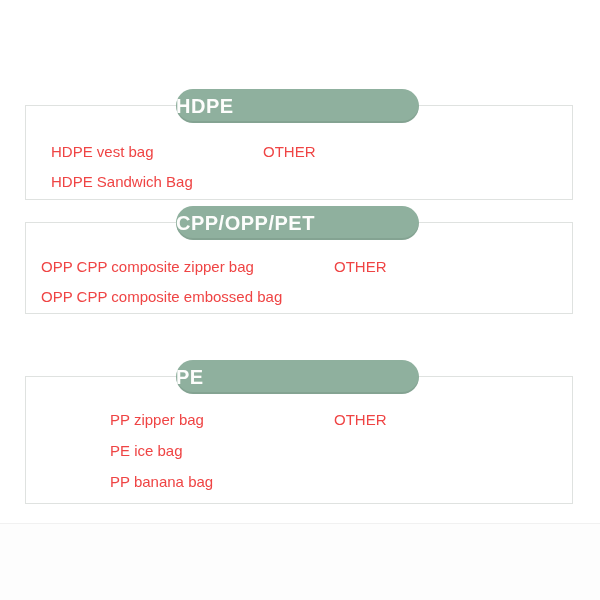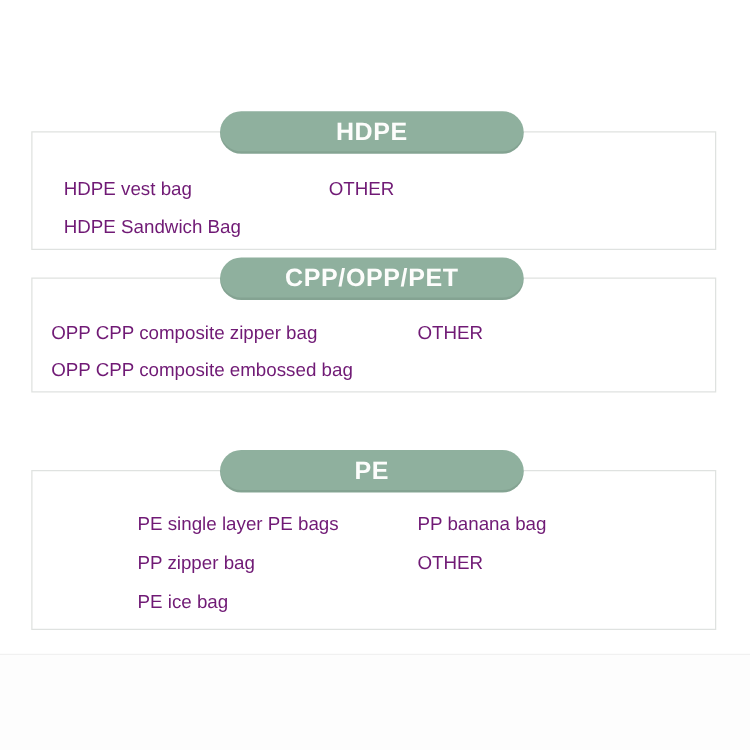--- a/index.html
+++ b/index.html
@@ -31,35 +31,34 @@
     position: absolute;
     top: -17px;
     left: 150px;
     width: 243px;
     height: 34px;
     border-radius: 17px;
     background: #8fb09e;
     box-shadow: inset 0 -2px 0 rgba(0,0,0,0.07);
     display: flex;
     align-items: center;
-    justify-content: center;
     z-index: 2;
   }
   .pill span {
     color: #fdfdfc;
     font-size: 20px;
     font-weight: 700;
     letter-spacing: 0.5px;
     line-height: 1;
   }
 
   .grid {
     display: grid;
     grid-auto-flow: column;
-    color: #701a75;
+    color: #ef4444;
     font-size: 15px;
   }
   .item {
     display: flex;
     align-items: center;
     white-space: nowrap;
     text-decoration: none;
     color: inherit;
     cursor: pointer;
   }
@@ -122,21 +121,20 @@
       <a class="item">OPP CPP composite embossed bag</a>
       <a class="item">OTHER</a>
     </div>
   </section>
 
   <section class="card card-pe">
     <div class="pill">
       <span>PE</span>
     </div>
     <div class="grid">
-      <a class="item">PE single layer PE bags</a>
       <a class="item">PP zipper bag</a>
       <a class="item">PE ice bag</a>
       <a class="item">PP banana bag</a>
       <a class="item">OTHER</a>
     </div>
   </section>
 
   <div class="footer-divider"></div>
   <div class="footer-area"></div>
 

